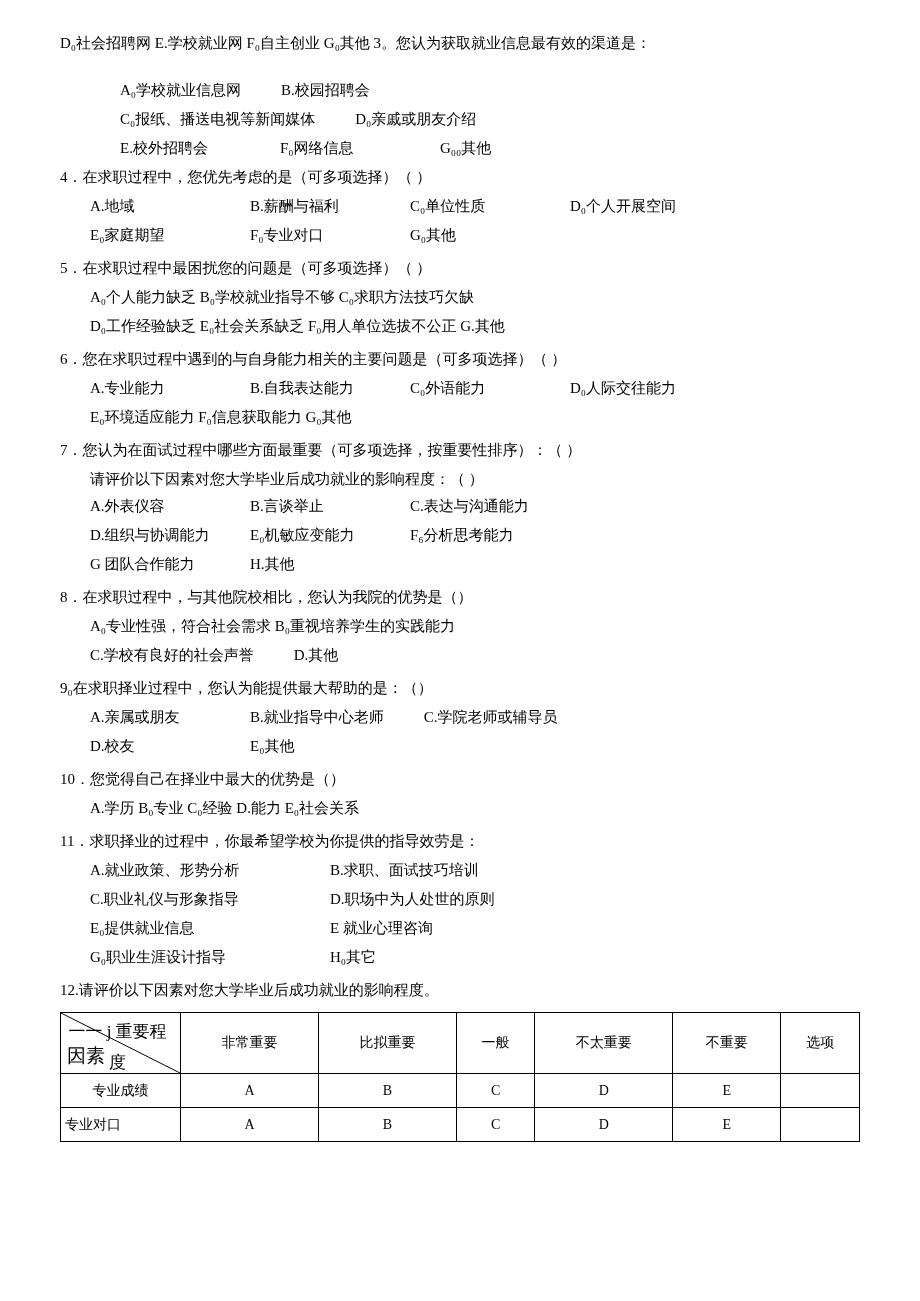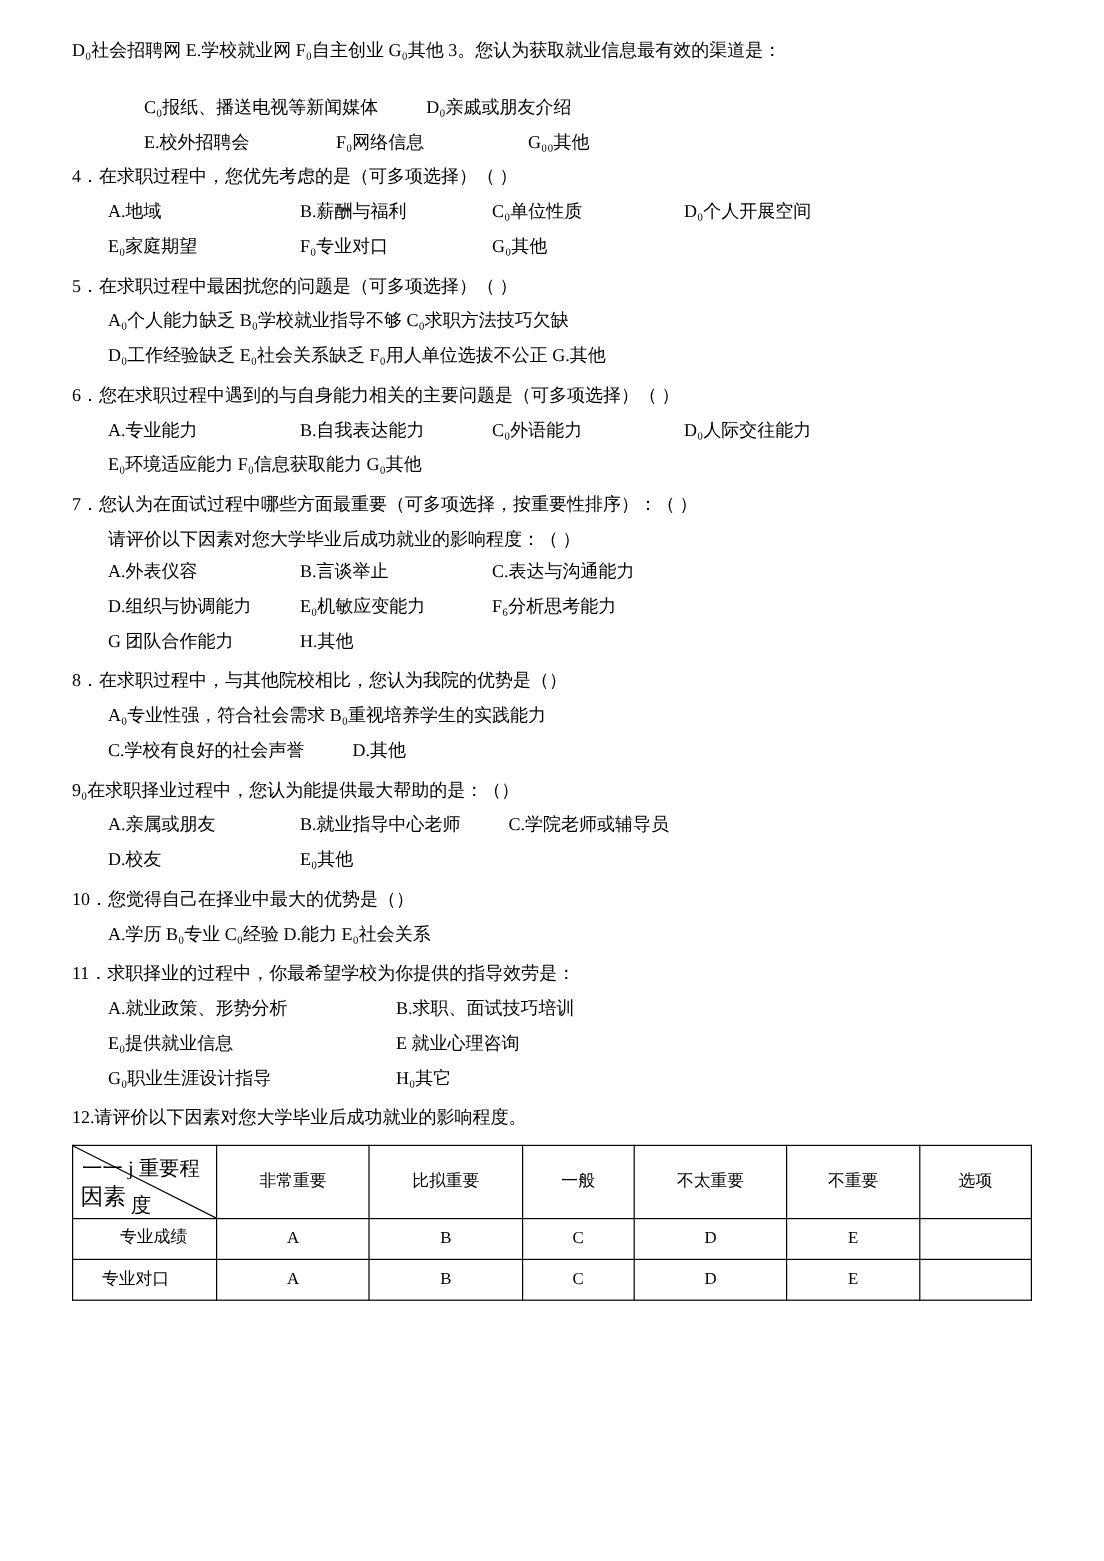--- a/index.html
+++ b/index.html
@@ -34,21 +34,21 @@
     .indent {
       padding-left: 30px;
     }
     table {
       border-collapse: collapse;
       margin-top: 8px;
       width: 100%;
     }
     table th, table td {
       border: 1px solid #000;
-      padding: 4px 24px;
+      padding: 4px 4px;
       text-align: center;
       font-size: 14px;
     }
     table th {
       font-weight: normal;
     }
     .diag-cell {
       position: relative;
       width: 120px;
       min-height: 60px;
@@ -82,20 +82,24 @@
   </style>
 </head>
 <body>
 
 <div class="top-line">
   <span>D₀社会招聘网 E.学校就业网 F₀自主创业 G₀其他 3。您认为获取就业信息最有效的渠道是：</span>
 </div>
 
 <div style="padding-left:30px;">
   <div class="options-row-inline">
+    <span class="option-item">A₀学校就业信息网</span>
+    <span class="option-item">B.校园招聘会</span>
+  </div>
+  <div class="options-row-inline">
     <span class="option-item">C₀报纸、播送电视等新闻媒体</span>
     <span class="option-item">D₀亲戚或朋友介绍</span>
   </div>
   <div class="options-row-inline">
     <span class="option-item">E.校外招聘会</span>
     <span class="option-item">F₀网络信息</span>
     <span class="option-item">G₀₀其他</span>
   </div>
 </div>
 
@@ -203,20 +207,24 @@
   </div>
 </div>
 
 <div class="section">
   <div class="section-title">
     <span>11</span><span>．求职择业的过程中，你最希望学校为你提供的指导效劳是：</span>
   </div>
   <div class="options-row-inline">
     <span style="min-width:200px;">A.就业政策、形势分析</span>
     <span style="min-width:200px;">B.求职、面试技巧培训</span>
+  </div>
+  <div class="options-row-inline">
+    <span style="min-width:200px;">C.职业礼仪与形象指导</span>
+    <span style="min-width:200px;">D.职场中为人处世的原则</span>
   </div>
   <div class="options-row-inline">
     <span style="min-width:200px;">E₀提供就业信息</span>
     <span style="min-width:200px;">E 就业心理咨询</span>
   </div>
   <div class="options-row-inline">
     <span style="min-width:200px;">G₀职业生涯设计指导</span>
     <span style="min-width:200px;">H₀其它</span>
   </div>
 </div>
@@ -240,21 +248,21 @@
         <th>非常重要</th>
         <th>比拟重要</th>
         <th>一般</th>
         <th>不太重要</th>
         <th>不重要</th>
         <th>选项</th>
       </tr>
     </thead>
     <tbody id="q12-tbody">
     <tr>
-          <td style="text-align: right; font-family: Liberation Mono, monospace;">专业成绩</td>
+          <td style="text-align: center;">专业成绩</td>
           <td>A</td>
           <td>B</td>
           <td>C</td>
           <td>D</td>
           <td>E</td>
           <td></td>
         </tr>
         <tr>
           <td style="text-align: left;">专业对口</td>
           <td>A</td>

